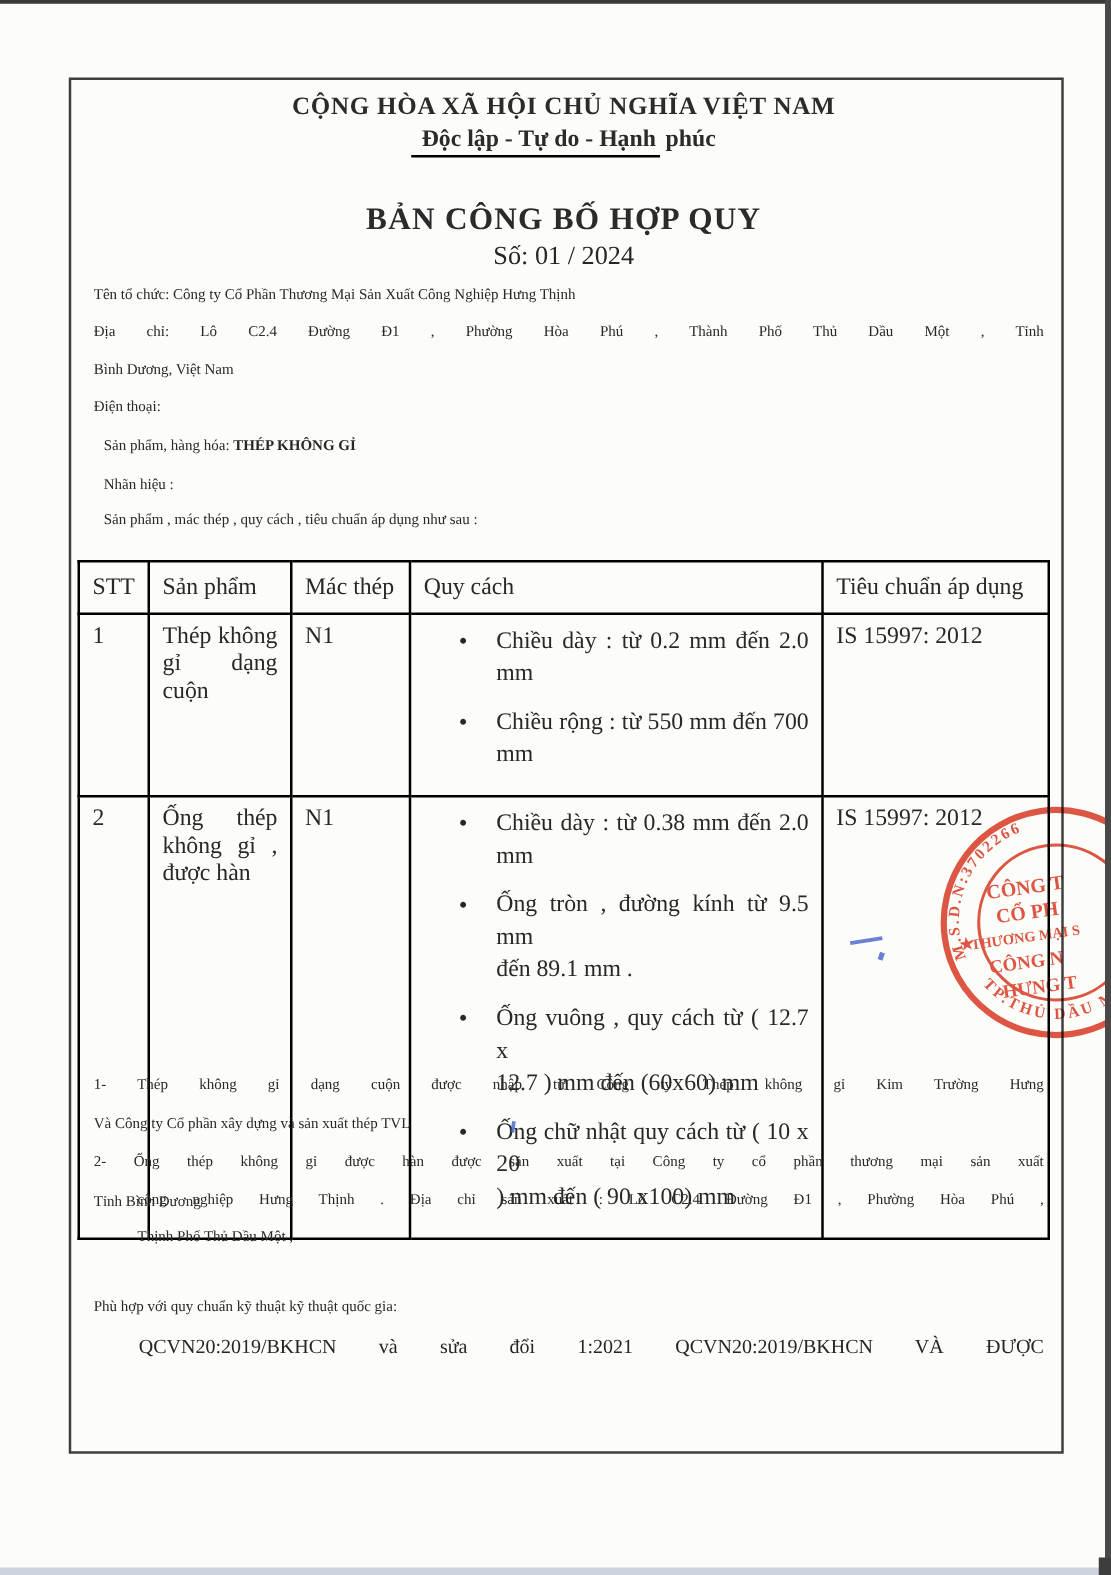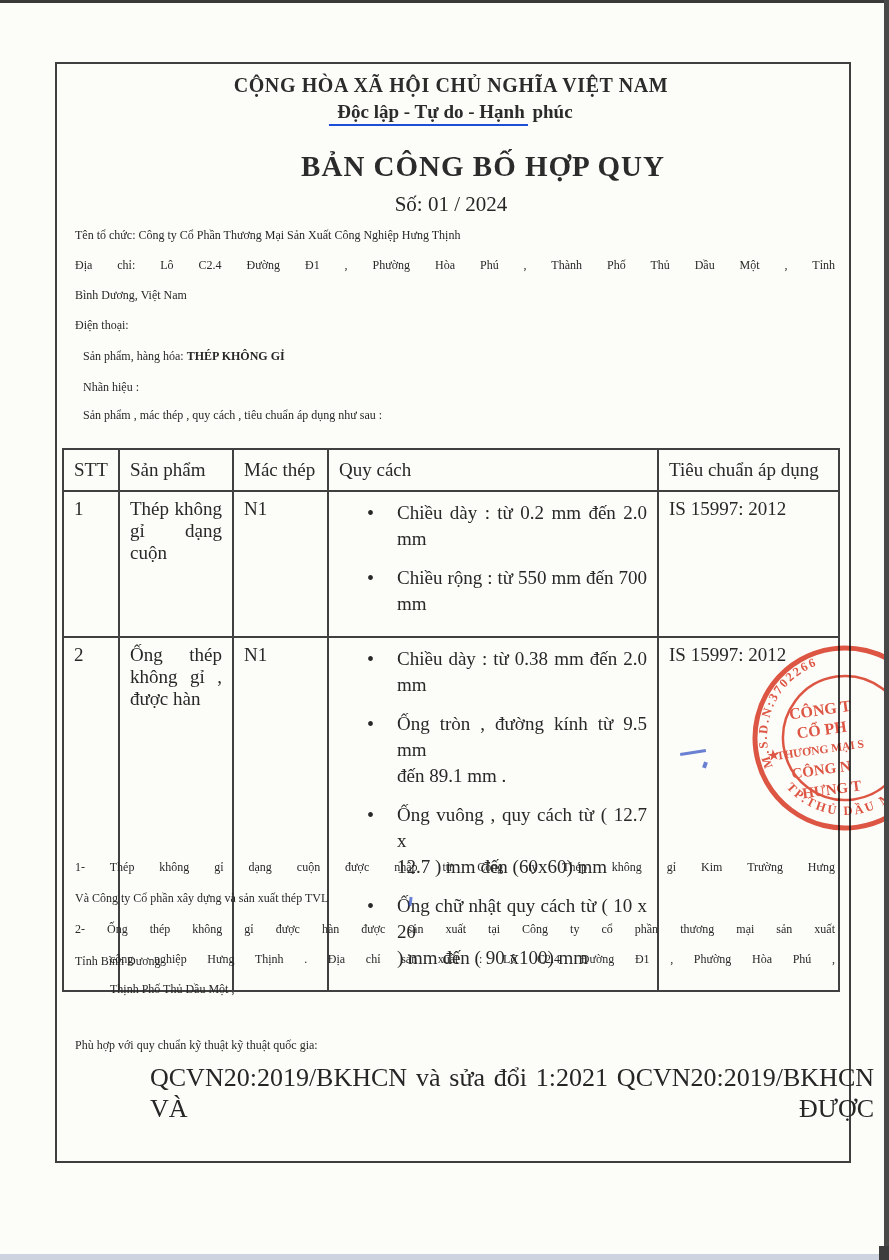--- a/index.html
+++ b/index.html
@@ -15,32 +15,32 @@
   .edge-bottom{position:absolute;left:0;bottom:0;width:889px;height:6px;background:#cdd4df;z-index:10;}
   .edge-corner{position:absolute;right:0;bottom:0;width:10px;height:14px;background:#3d3d3d;z-index:11;}
 
   .frame{position:absolute;left:55px;top:62px;width:792px;height:1097px;border:2px solid #3f3f3f;z-index:1;}
 
   .abs{position:absolute;z-index:2;}
   .center{left:55px;width:792px;text-align:center;}
 
   .nation{top:74px;font-size:20px;font-weight:bold;letter-spacing:.6px;color:#2b2b2b;}
   .motto{top:101px;font-size:19px;font-weight:bold;color:#2b2b2b;}
-  .motto .ul{border-bottom:2px solid #1d4ed8;padding:0 3px 2px 8px;}
-  .doc-title{top:150px;font-size:29px;font-weight:bold;letter-spacing:1px;color:#2b2b2b;padding-left:32px;}
+  .motto .ul{border-bottom:2px solid #000000;padding:0 3px 2px 8px;}
+  .doc-title{top:162px;font-size:25px;font-weight:bold;letter-spacing:1px;color:#2b2b2b;}
   .doc-number{top:192px;font-size:21px;}
 
   .bodyline{left:75px;width:760px;font-size:12px;color:#282828;}
   .indent{left:83px;width:752px;}
   .fill{text-align:justify;text-align-last:justify;}
   b{font-weight:bold;}
 
   
   table.spec{position:absolute;left:62px;top:448px;z-index:2;border-collapse:collapse;table-layout:fixed;width:776px;font-size:19px;color:#282828;}
-  table.spec td,table.spec th{border:2px solid #404040;padding:6px 10px;font-weight:normal;text-align:left;vertical-align:top;}
+  table.spec td,table.spec th{border:2px solid #000000;padding:6px 10px;font-weight:normal;text-align:left;vertical-align:top;}
   table.spec thead th{height:28px;vertical-align:middle;}
   th.c-stt,td.c-stt{text-align:center;}
   tr.r1{height:92px;}
   tr.r2{height:238px;}
   td.c-grade{text-align:center;}
   td.c-prod div{text-align:justify;text-align-last:justify;}
   td.c-prod div.lastln{text-align-last:left;}
   ul.specs{list-style:none;margin:2px 0 0 0;padding:0;}
   ul.specs li{position:relative;padding-left:58px;margin-bottom:13px;line-height:26px;}
   ul.specs li::before{content:"\2022";position:absolute;left:28px;top:0;font-size:20px;}
@@ -48,21 +48,21 @@
   ul.specs .ln.f{text-align:justify;text-align-last:justify;}
 
   
   .n-l1{top:860px;}
   .n-l2{top:891px;}
   .n-l3{top:922px;}
   .n-l4{top:952px;left:110px;width:725px;}
   .n-l5{top:982px;left:110px;width:725px;}
   .n-l6{top:954px;}
   .n-l7{top:1038px;}
-  .final{top:1062px;left:53px;width:782px;font-size:26px;line-height:31px;margin-left:39px;}
+  .final{top:1062px;left:53px;width:782px;font-size:16px;line-height:31px;}
   .final .fl1{margin-left:58px;text-align:justify;text-align-last:justify;}
   .final .fl2{text-align:justify;text-align-last:justify;}
 
   
   .stamp{position:absolute;left:745px;top:638px;width:200px;height:200px;z-index:5;
          opacity:.9;mix-blend-mode:multiply;transform:rotate(-8deg);}
 
   
   .ink{position:absolute;background:#3a57c4;z-index:4;opacity:.75;}
   .ink-dash{left:680px;top:751px;width:26px;height:2.5px;transform:rotate(-9deg);}

